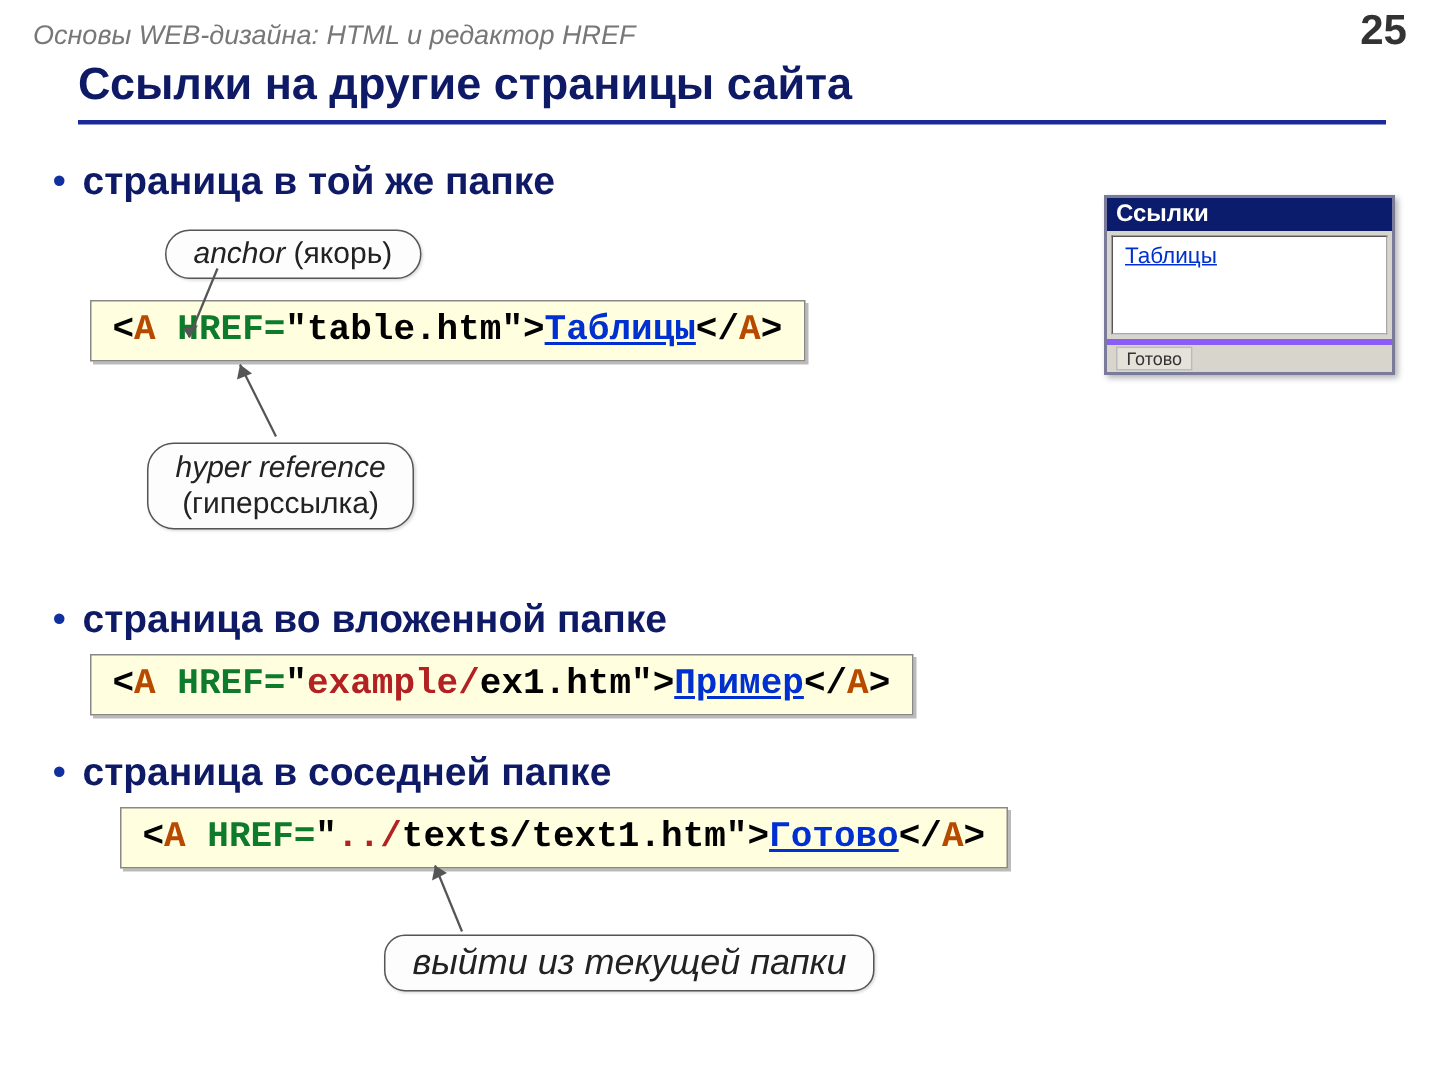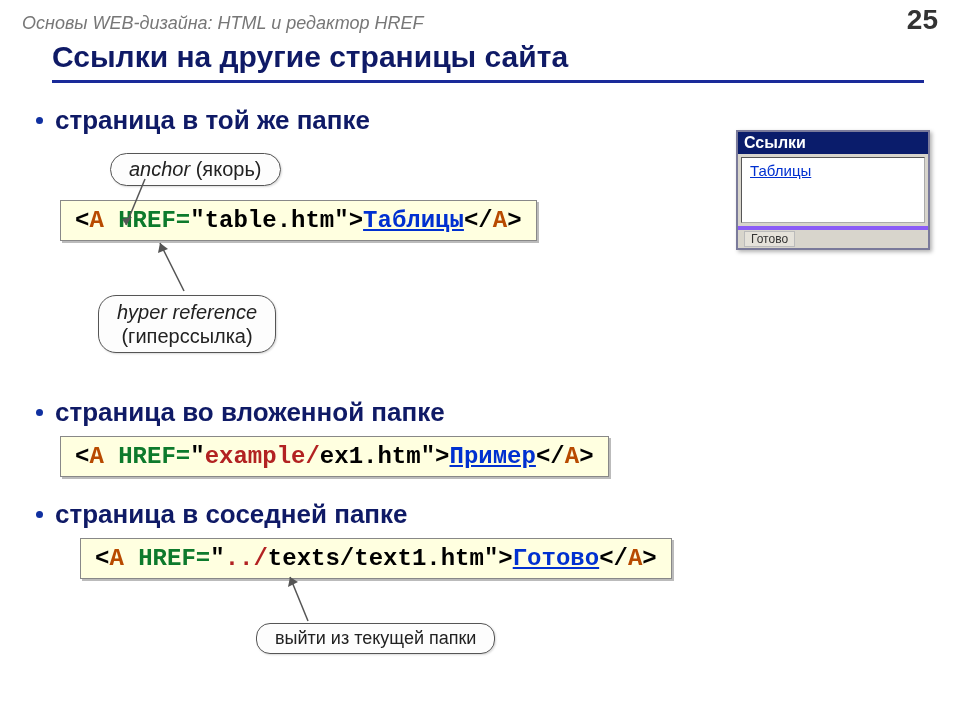--- a/index.html
+++ b/index.html
@@ -86,21 +86,21 @@
       <div class="bullet-txt">страница в соседней папке</div>
     </div>
     <div class="codebox" style="margin-left:80px;">
       <span class="c-blk">&lt;</span><span class="c-tag">A</span><span> </span><span class="c-grn">HREF=</span><span class="c-blk">"</span><span class="c-path">../</span><span class="c-blk">texts/text1.htm</span><span class="c-blk">"</span><span class="c-blk">&gt;</span><span class="c-link">Готово</span><span class="c-blk">&lt;/</span><span class="c-tag">A</span><span class="c-blk">&gt;</span>
     </div>
 
     <svg class="arrow" style="left:282px;top:76px;" width="40" height="56">
       <path d="M8 2 L26 46" stroke="#555" stroke-width="1.5" fill="none"></path>
       <polygon points="8,2 16,7 6,12" fill="#555"></polygon>
     </svg>
-    <div class="callout" style="left:256px;top:124px;border-radius:14px;font-size:18px;">
+    <div class="callout" style="left:256px;top:124px;border-radius:14px;font-size:24px;font-style:italic;">
       <span>выйти из текущей папки</span>
     </div>
   </div>
 
   <div class="browser">
     <div class="br-title">Ссылки</div>
     <div class="br-body">
       <span class="br-link">Таблицы</span>
     </div>
     <div class="br-status">

